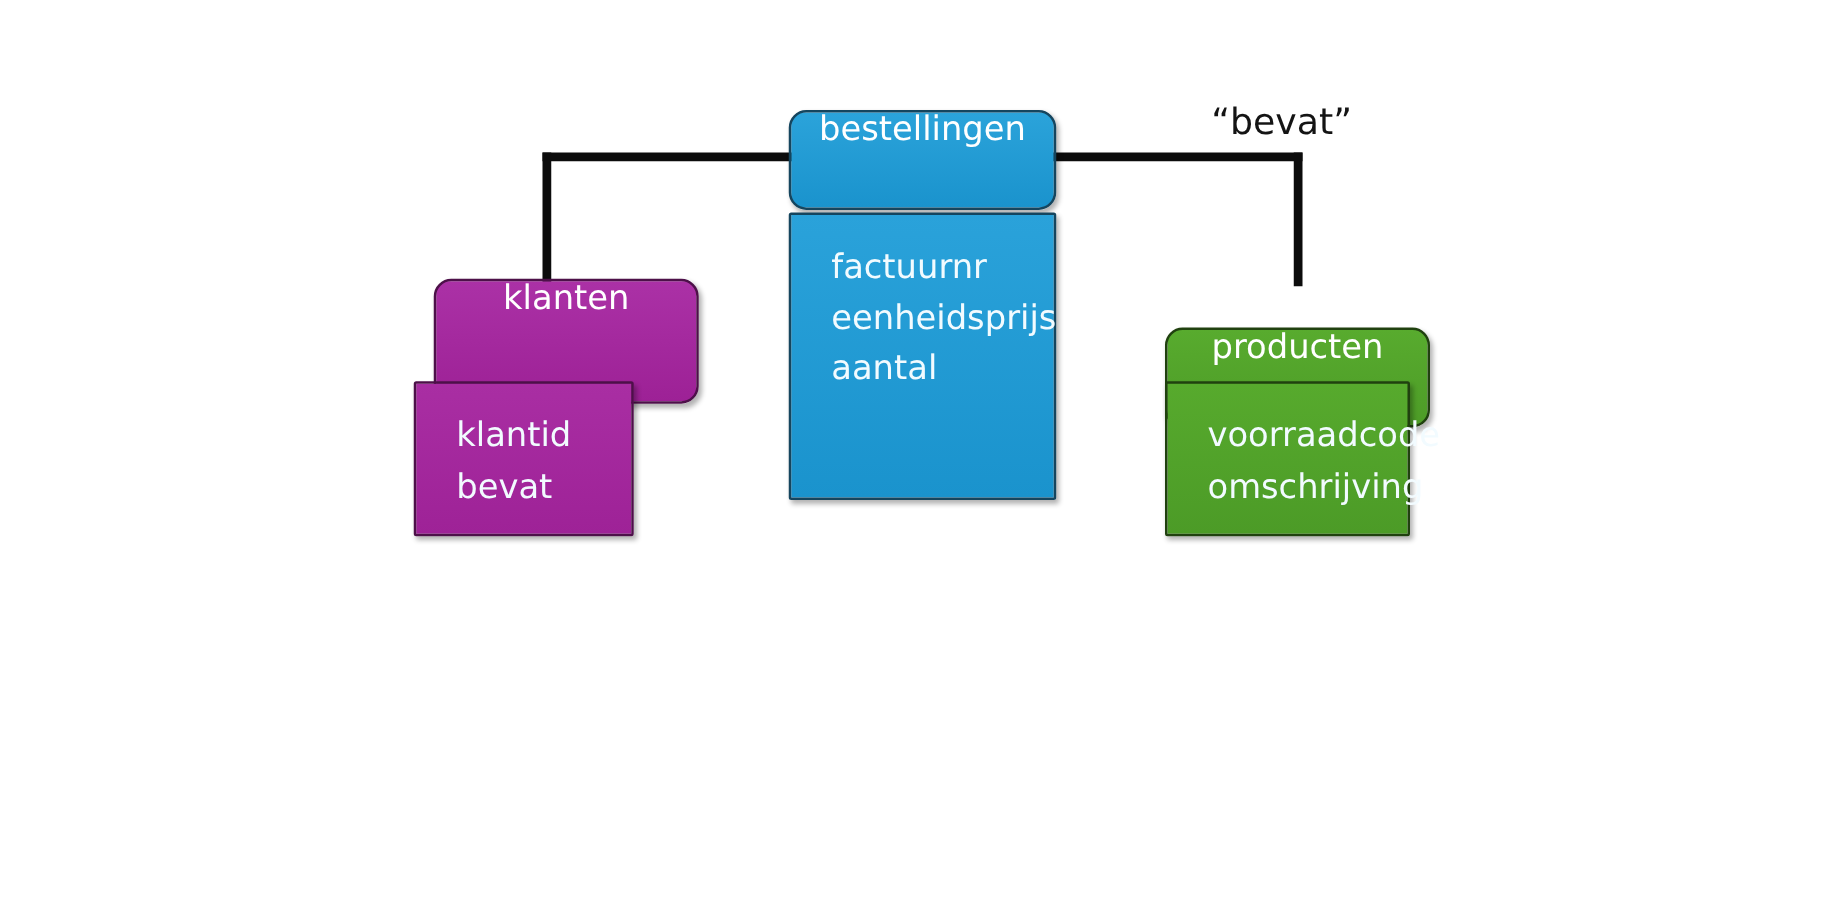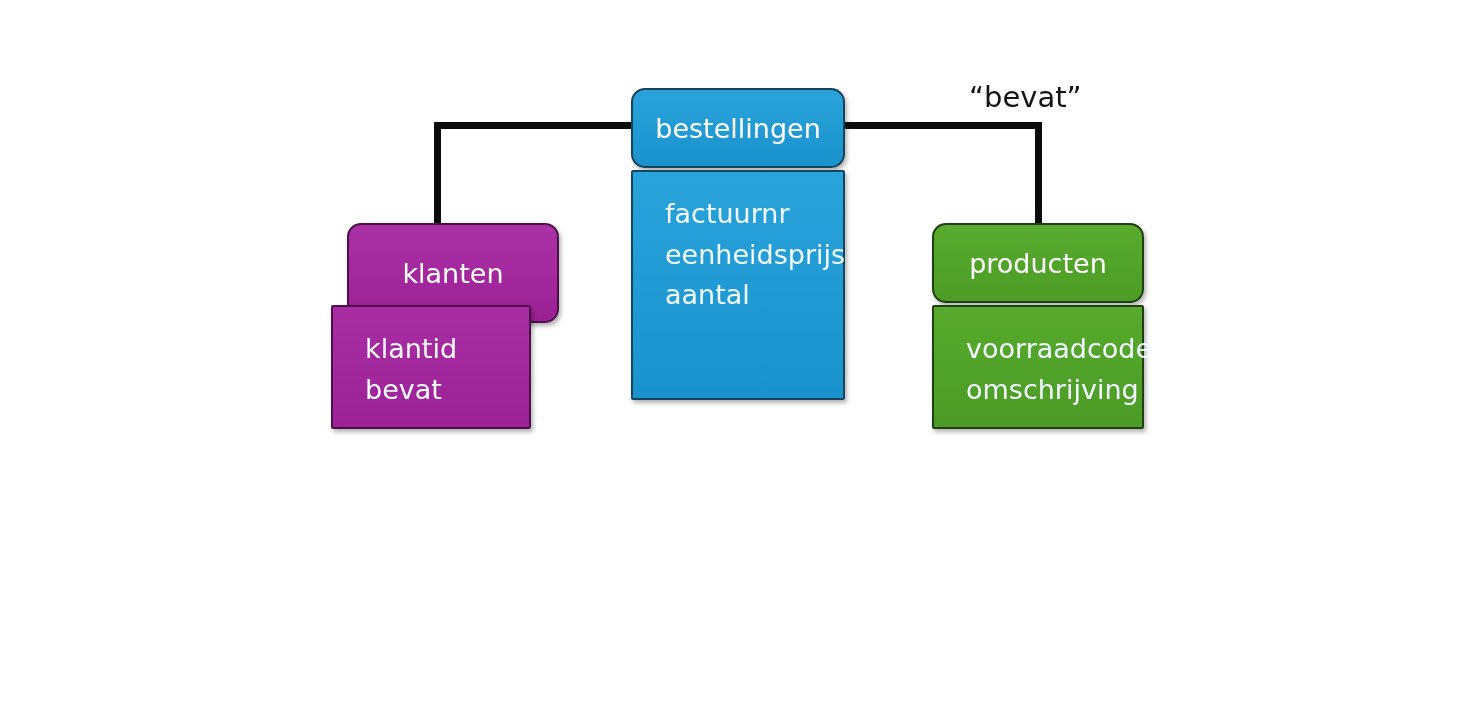--- a/index.html
+++ b/index.html
@@ -41,21 +41,21 @@
     position: absolute;
   }
   .entity-header {
     position: absolute;
     left: 0;
     top: 0;
     box-sizing: border-box;
     border-radius: 14px;
     border: 2.5px solid #15313f;
     display: flex;
-    align-items: center;
+    align-items: flex-start;
     justify-content: center;
     box-shadow: 2px 3px 4px rgba(0,0,0,0.30);
   }
   .entity-header .title {
     color: #ffffff;
     font-size: 27px;
     line-height: 1;
     white-space: nowrap;
   }
   .entity-body {
@@ -91,40 +91,41 @@
   }
   .e-purple .entity-body {
     background: linear-gradient(180deg, #a92ea3 0%, #9e2297 100%);
     border-color: #4d1049;
   }
 
   
   .e-green .entity-header {
     background: linear-gradient(180deg, #58ab2e 0%, #4d9c27 100%);
     border-color: #20410f;
+    margin-top: 39px;
   }
   .e-green .entity-body {
     background: linear-gradient(180deg, #57aa2d 0%, #4c9b27 100%);
     border-color: #20410f;
   }
 
   
   .e-blue { left: 631px; top: 88px; }
   .e-blue .entity-header { width: 214px; height: 80px; }
   .e-blue .entity-body { top: 82px; width: 214px; height: 230px; }
 
   
   .e-purple { left: 331px; top: 223px; }
   .e-purple .entity-header { width: 212px; height: 100px; margin-left: 16px; }
-  .e-purple .entity-body { top: 82px; width: 200px; height: 124px; }
+  .e-purple .entity-body { top: 82px; width: 176px; height: 124px; }
 
   
   .e-green { left: 932px; top: 223px; }
   .e-green .entity-header { width: 212px; height: 80px; }
-  .e-green .entity-body { top: 82px; width: 212px; height: 124px; }
+  .e-green .entity-body { top: 82px; width: 196px; height: 124px; }
 </style>
 </head>
 <body>
 
 <div id="canvas">
 
   <div class="connector" style="left:434px; top:122px; width:205px; height:7px;"></div>
   <div class="connector" style="left:434px; top:122px; width:7px; height:107px;"></div>
 
   <div class="connector" style="left:840px; top:122px; width:202px; height:7px;"></div>

